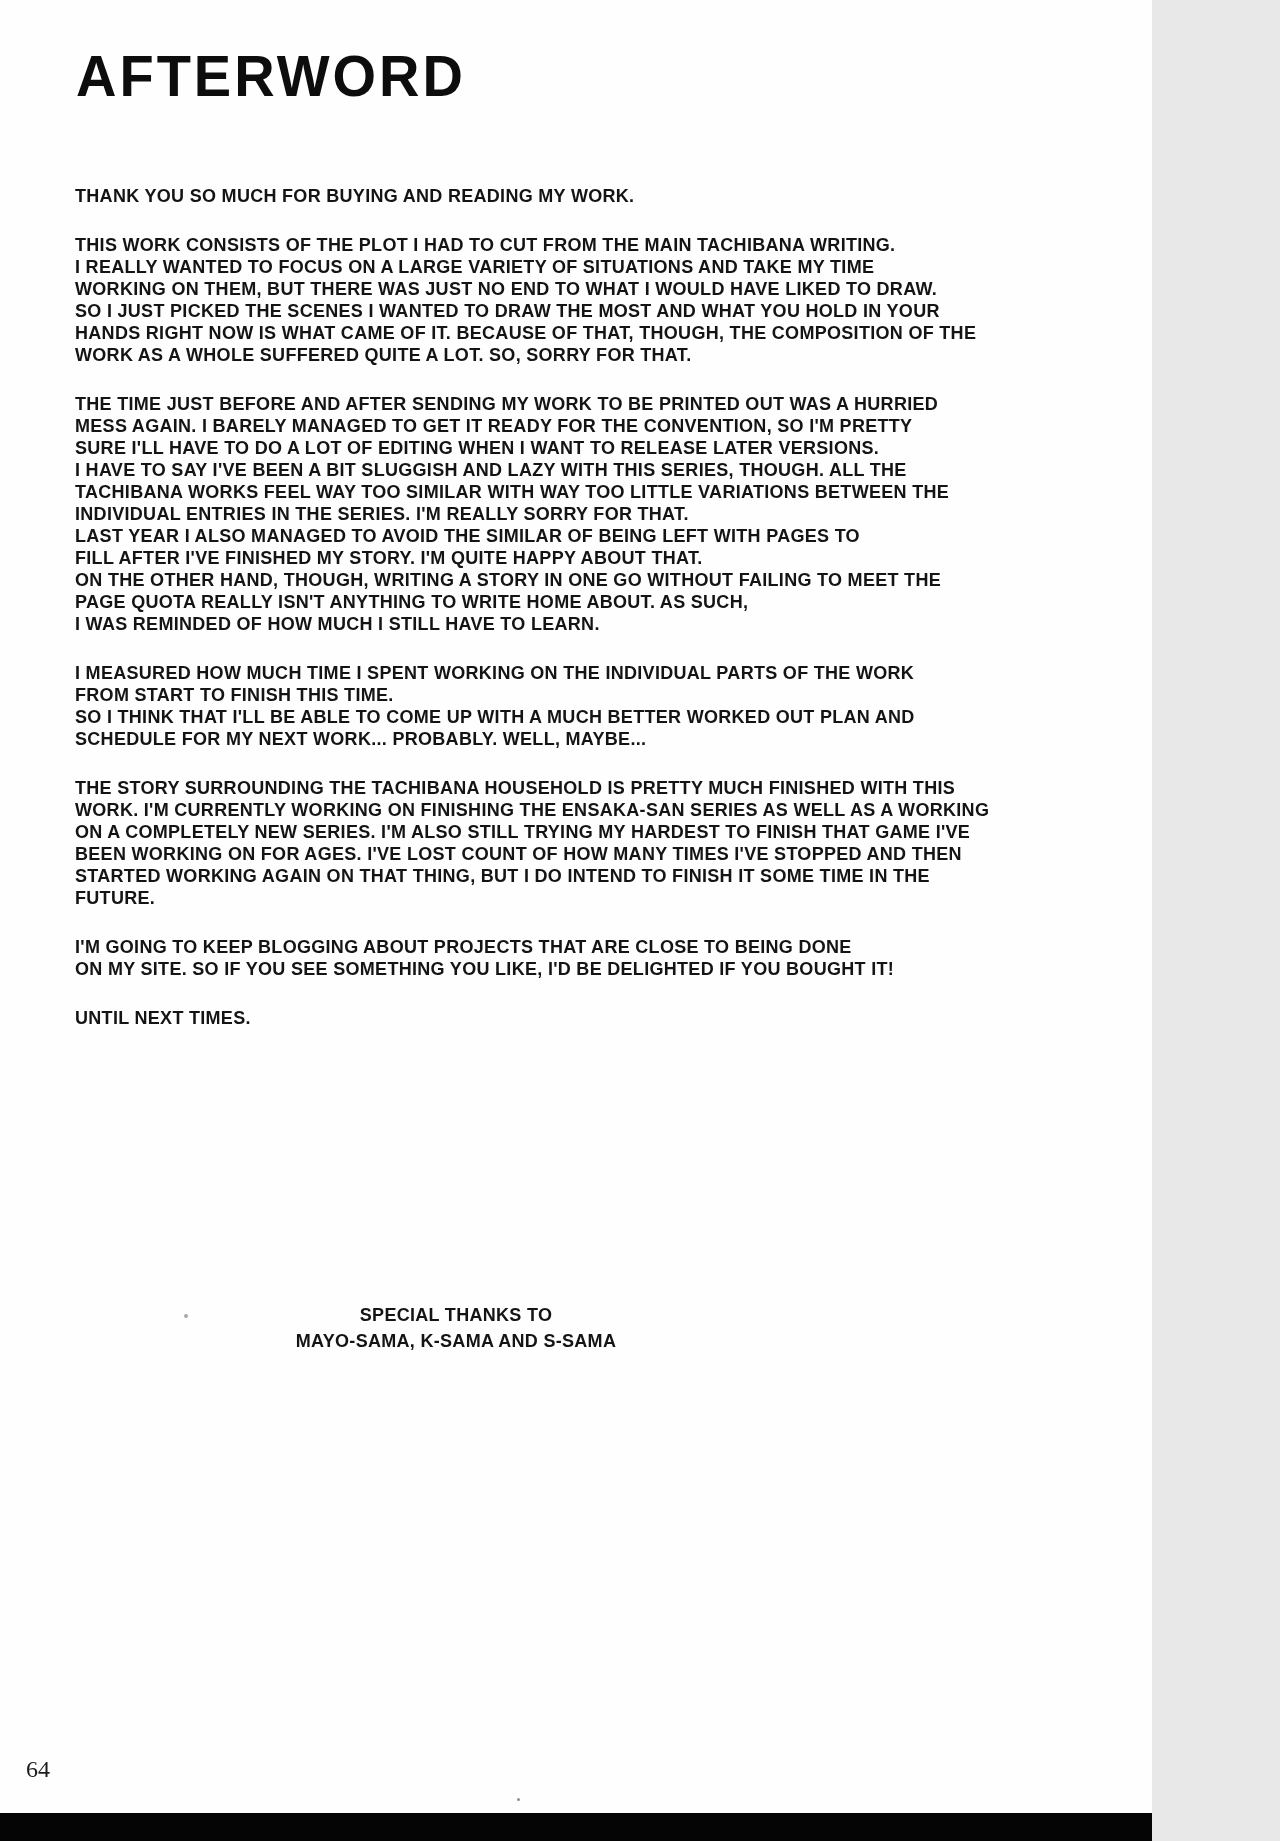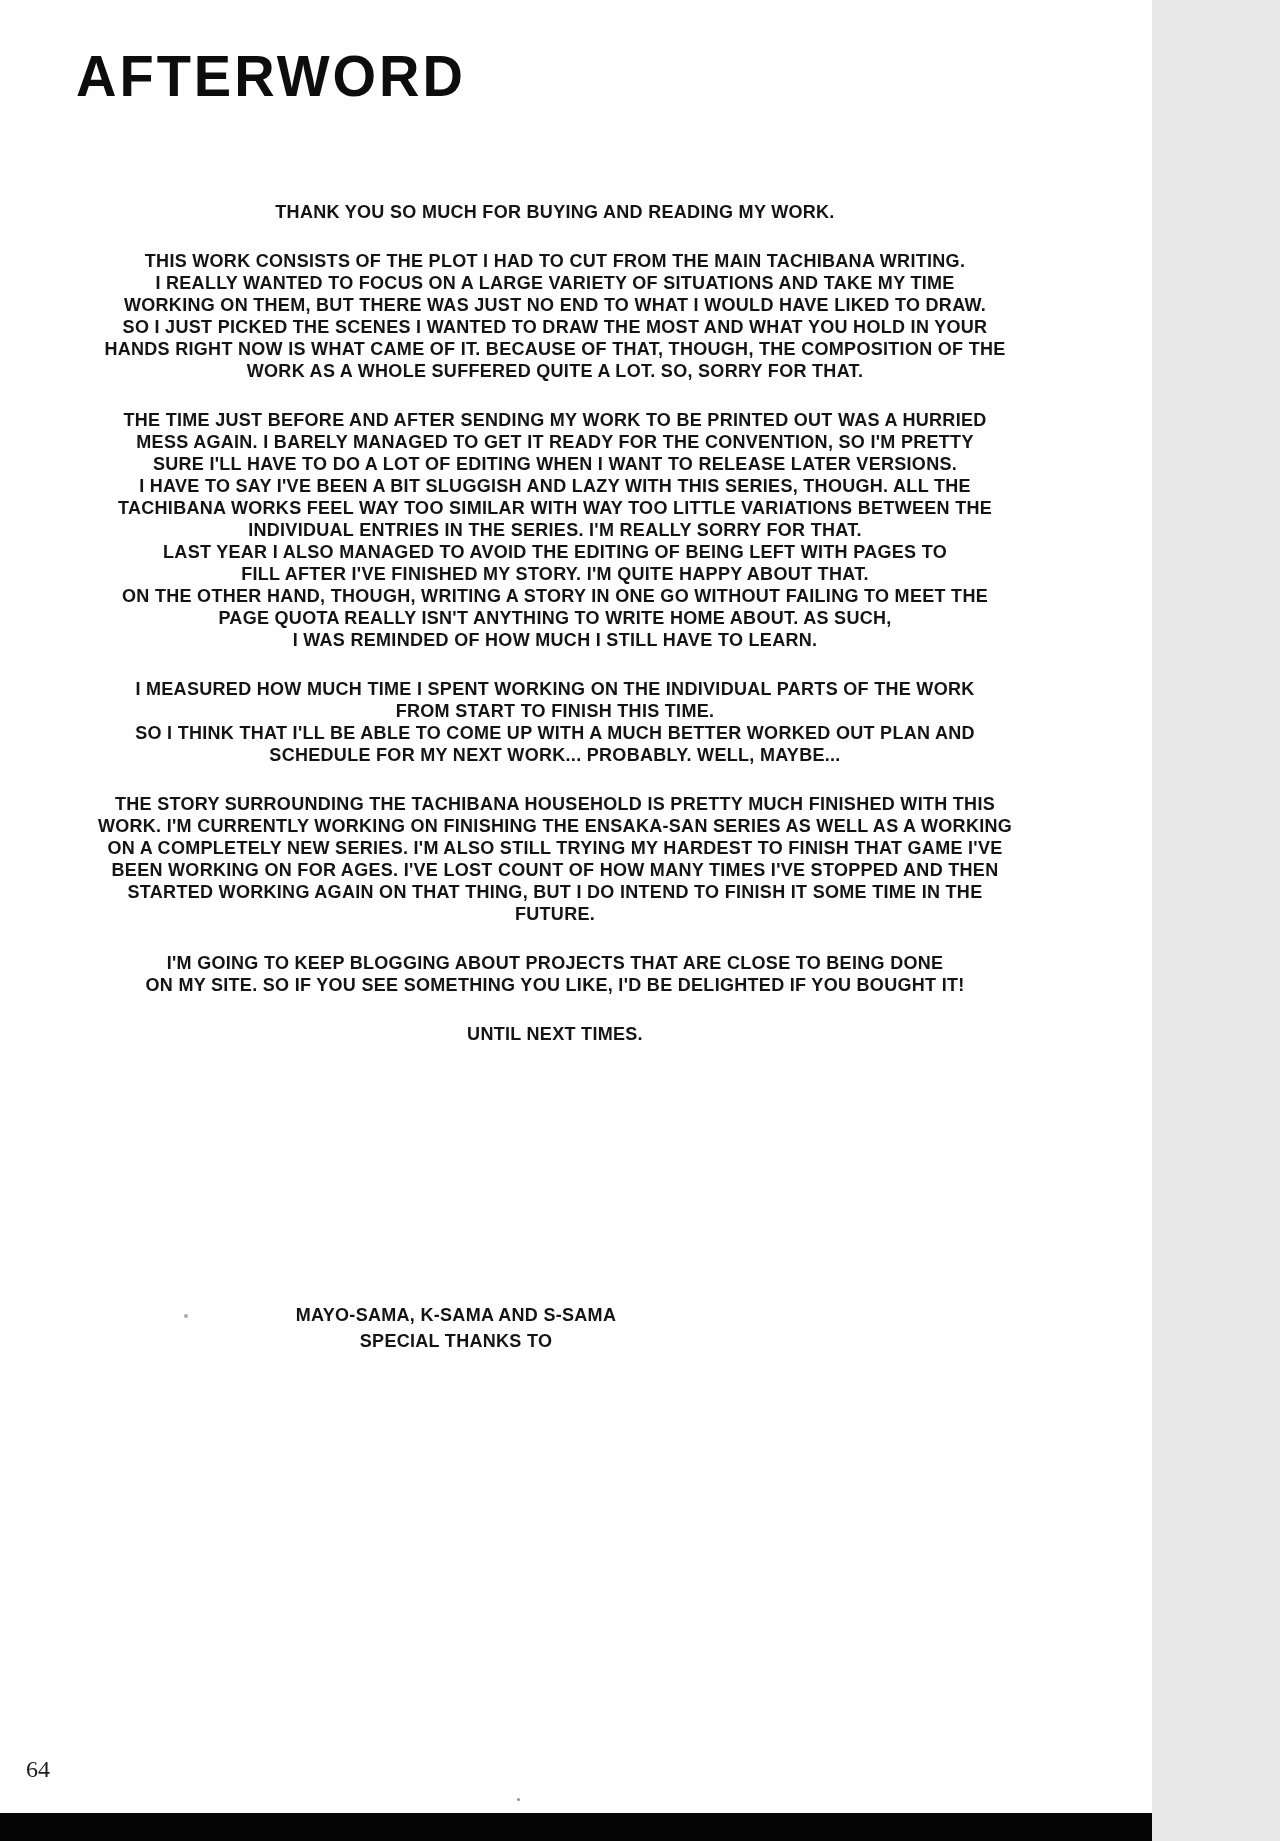--- a/index.html
+++ b/index.html
@@ -15,23 +15,22 @@
     position:absolute;
     left:76px;top:44px;
     font-size:56px;
     font-weight:bold;
     letter-spacing:3px;
     color:#0d0d0d;
     transform:scaleY(1.02);
   }
   #body-text{
     position:absolute;
-    left:75px;top:201px;
+    left:75px;top:185px;
     width:960px;
-    text-align:center;
   }
   .para{margin:0 0 27px 0;}
   .line{
     font-size:18px;
     font-weight:bold;
     line-height:22px;
     letter-spacing:0.3px;
     white-space:nowrap;
     color:#141414;
   }
@@ -83,21 +82,21 @@
         <div class="line">HANDS RIGHT NOW IS WHAT CAME OF IT. BECAUSE OF THAT, THOUGH, THE COMPOSITION OF THE</div>
         <div class="line">WORK AS A WHOLE SUFFERED QUITE A LOT. SO, SORRY FOR THAT.</div>
       </div>
       <div class="para">
         <div class="line">THE TIME JUST BEFORE AND AFTER SENDING MY WORK TO BE PRINTED OUT WAS A HURRIED</div>
         <div class="line">MESS AGAIN. I BARELY MANAGED TO GET IT READY FOR THE CONVENTION, SO I'M PRETTY</div>
         <div class="line">SURE I'LL HAVE TO DO A LOT OF EDITING WHEN I WANT TO RELEASE LATER VERSIONS.</div>
         <div class="line">I HAVE TO SAY I'VE BEEN A BIT SLUGGISH AND LAZY WITH THIS SERIES, THOUGH. ALL THE</div>
         <div class="line">TACHIBANA WORKS FEEL WAY TOO SIMILAR WITH WAY TOO LITTLE VARIATIONS BETWEEN THE</div>
         <div class="line">INDIVIDUAL ENTRIES IN THE SERIES. I'M REALLY SORRY FOR THAT.</div>
-        <div class="line">LAST YEAR I ALSO MANAGED TO AVOID THE EDITING OF BEING LEFT WITH PAGES TO</div>
+        <div class="line">LAST YEAR I ALSO MANAGED TO AVOID THE SIMILAR OF BEING LEFT WITH PAGES TO</div>
         <div class="line">FILL AFTER I'VE FINISHED MY STORY. I'M QUITE HAPPY ABOUT THAT.</div>
         <div class="line">ON THE OTHER HAND, THOUGH, WRITING A STORY IN ONE GO WITHOUT FAILING TO MEET THE</div>
         <div class="line">PAGE QUOTA REALLY ISN'T ANYTHING TO WRITE HOME ABOUT. AS SUCH,</div>
         <div class="line">I WAS REMINDED OF HOW MUCH I STILL HAVE TO LEARN.</div>
       </div>
       <div class="para">
         <div class="line">I MEASURED HOW MUCH TIME I SPENT WORKING ON THE INDIVIDUAL PARTS OF THE WORK</div>
         <div class="line">FROM START TO FINISH THIS TIME.</div>
         <div class="line">SO I THINK THAT I'LL BE ABLE TO COME UP WITH A MUCH BETTER WORKED OUT PLAN AND</div>
         <div class="line">SCHEDULE FOR MY NEXT WORK... PROBABLY. WELL, MAYBE...</div>
@@ -113,22 +112,22 @@
       <div class="para">
         <div class="line">I'M GOING TO KEEP BLOGGING ABOUT PROJECTS THAT ARE CLOSE TO BEING DONE</div>
         <div class="line">ON MY SITE. SO IF YOU SEE SOMETHING YOU LIKE, I'D BE DELIGHTED IF YOU BOUGHT IT!</div>
       </div>
       <div class="para">
         <div class="line">UNTIL NEXT TIMES.</div>
       </div>
     </div>
 
   <div id="special-thanks">
+    <div class="line">SPECIAL THANKS TO</div>
     <div class="line">MAYO-SAMA, K-SAMA AND S-SAMA</div>
-    <div class="line">SPECIAL THANKS TO</div>
   </div>
 
   <div id="page-number">64</div>
 
   <div id="speck-1" class="speck"></div>
   <div id="speck-2" class="speck"></div>
 
   <div id="footer-bar"></div>
 
 </div>

